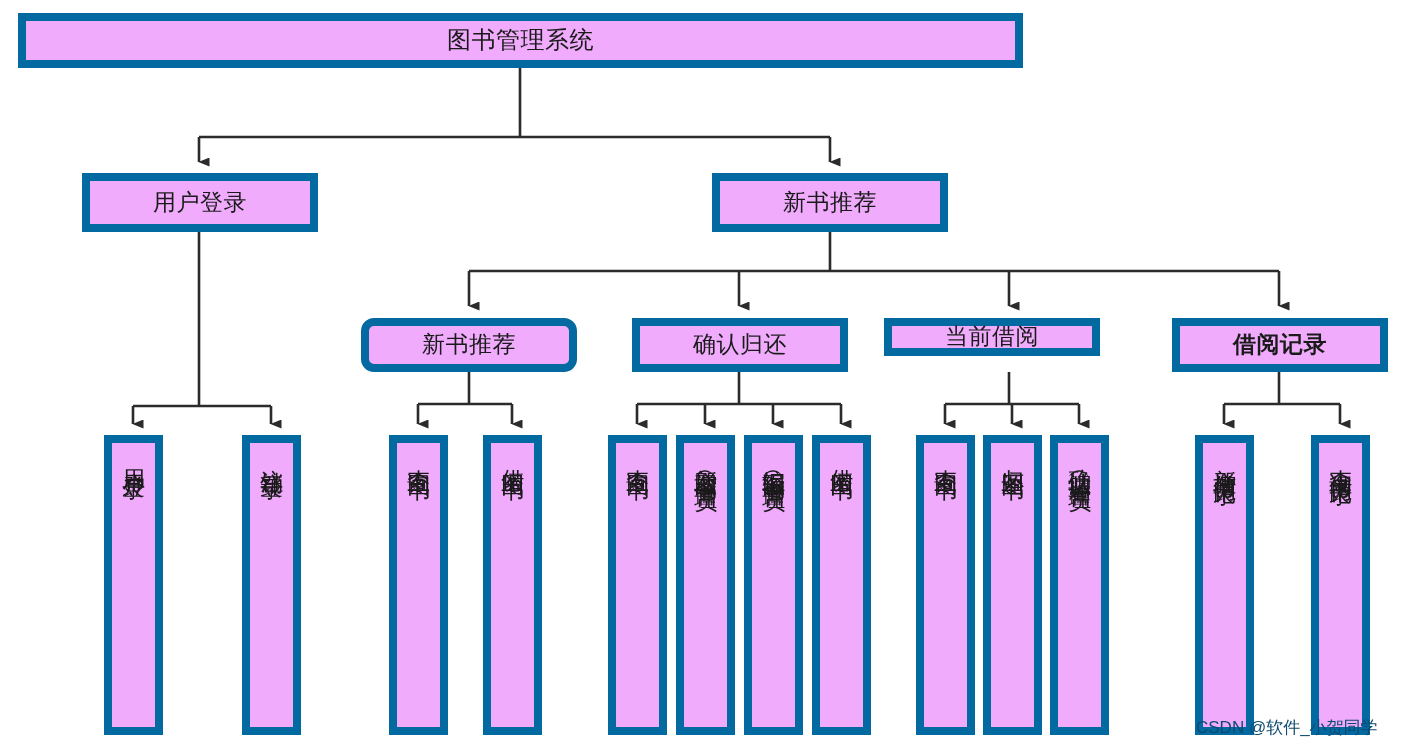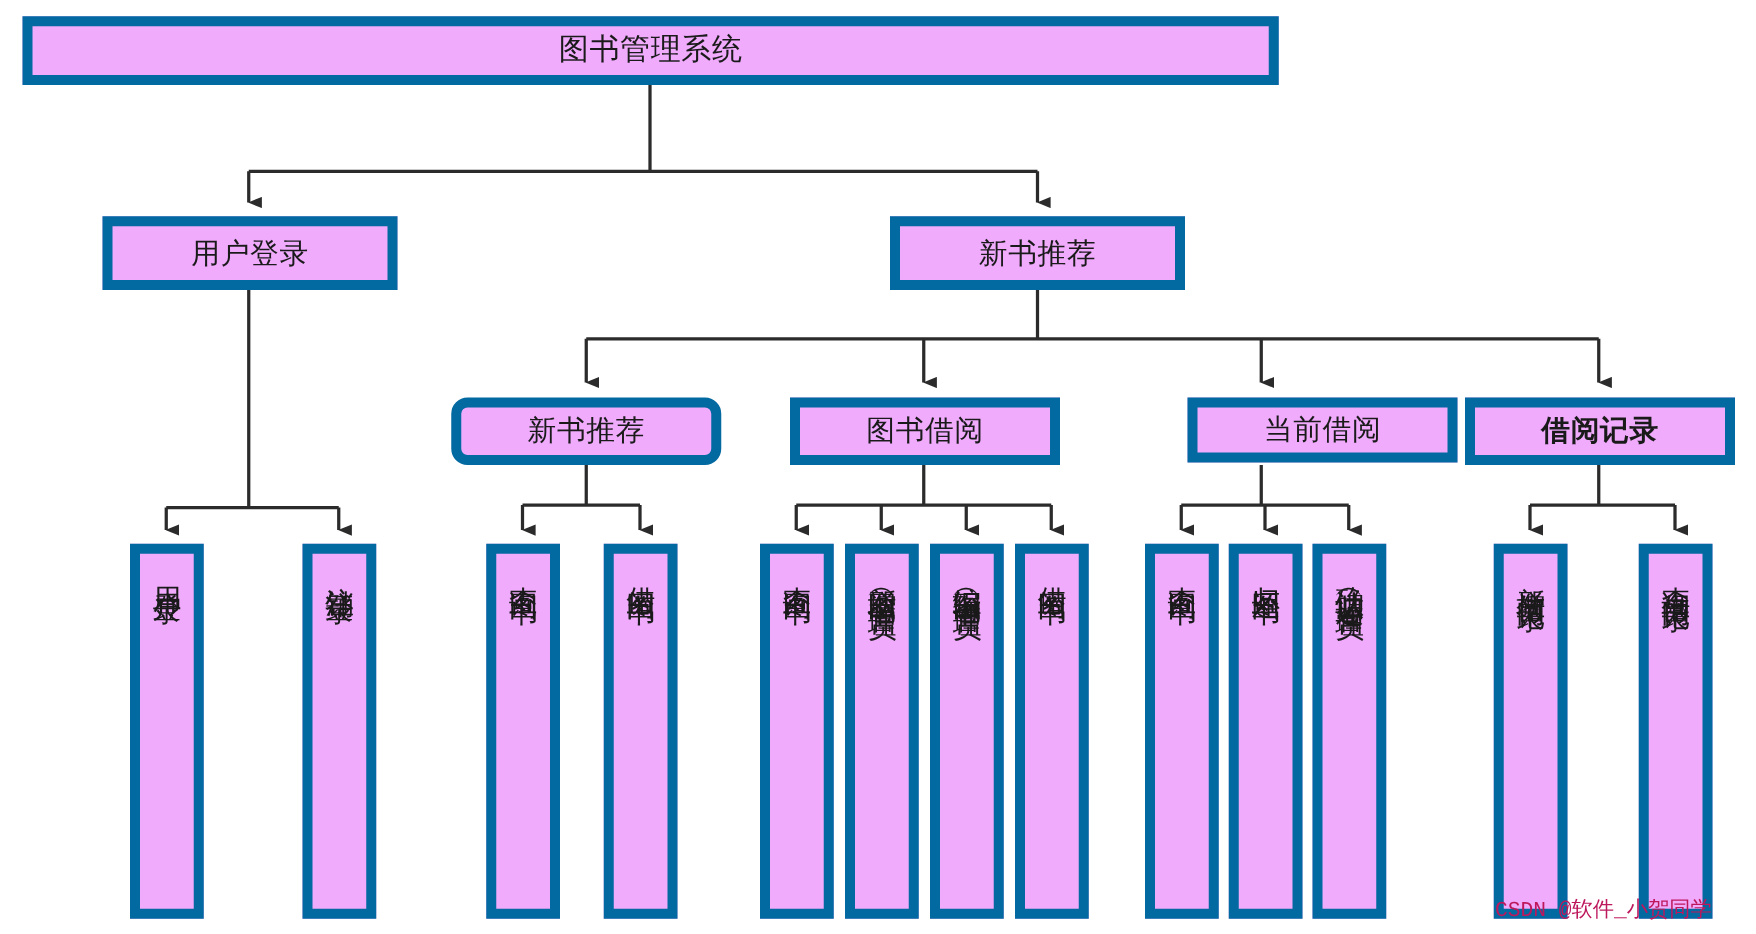--- a/index.html
+++ b/index.html
@@ -60,23 +60,23 @@
     line-height: 1.1;
   }
   .node.root .label {
     font-size: 24px;
   }
   .watermark {
     position: absolute;
     left: 1196px;
     top: 716px;
     font-size: 17px;
-    color: #be185d;
+    color: #0c4a6e;
     white-space: nowrap;
-    font-family: Liberation Mono, monospace;
+    font-family: Liberation Sans, sans-serif;
     pointer-events: none;
   }
 </style>
 </head>
 <body>
 
 <div id="diagram-root">
 
   <svg class="edges" viewBox="0 0 1405 747" xmlns="http://www.w3.org/2000/svg">
     <defs>
@@ -138,24 +138,24 @@
 
   <div class="node horizontal" style="left:712px; top:173px; width:236px; height:59px;">
     <span class="label">新书推荐</span>
   </div>
 
   <div class="node horizontal" style="left:361px; top:318px; width:216px; height:54px;border-radius:13px;">
     <span class="label">新书推荐</span>
   </div>
 
   <div class="node horizontal" style="left:632px; top:318px; width:216px; height:54px;">
-    <span class="label">图书借阅</span>
-  </div>
-
-  <div class="node horizontal" style="left:950px; top:318px; width:216px; height:52px;">
+    <span class="label">确认归还</span>
+  </div>
+
+  <div class="node horizontal" style="left:884px; top:318px; width:216px; height:38px;">
     <span class="label">当前借阅</span>
   </div>
 
   <div class="node horizontal" style="left:1172px; top:318px; width:216px; height:54px;font-weight:bold;">
     <span class="label">借阅记录</span>
   </div>
 
   <div class="node vertical" style="left:104px; top:435px; width:59px; height:300px;">
     <span class="label">用户登录</span>
   </div>

